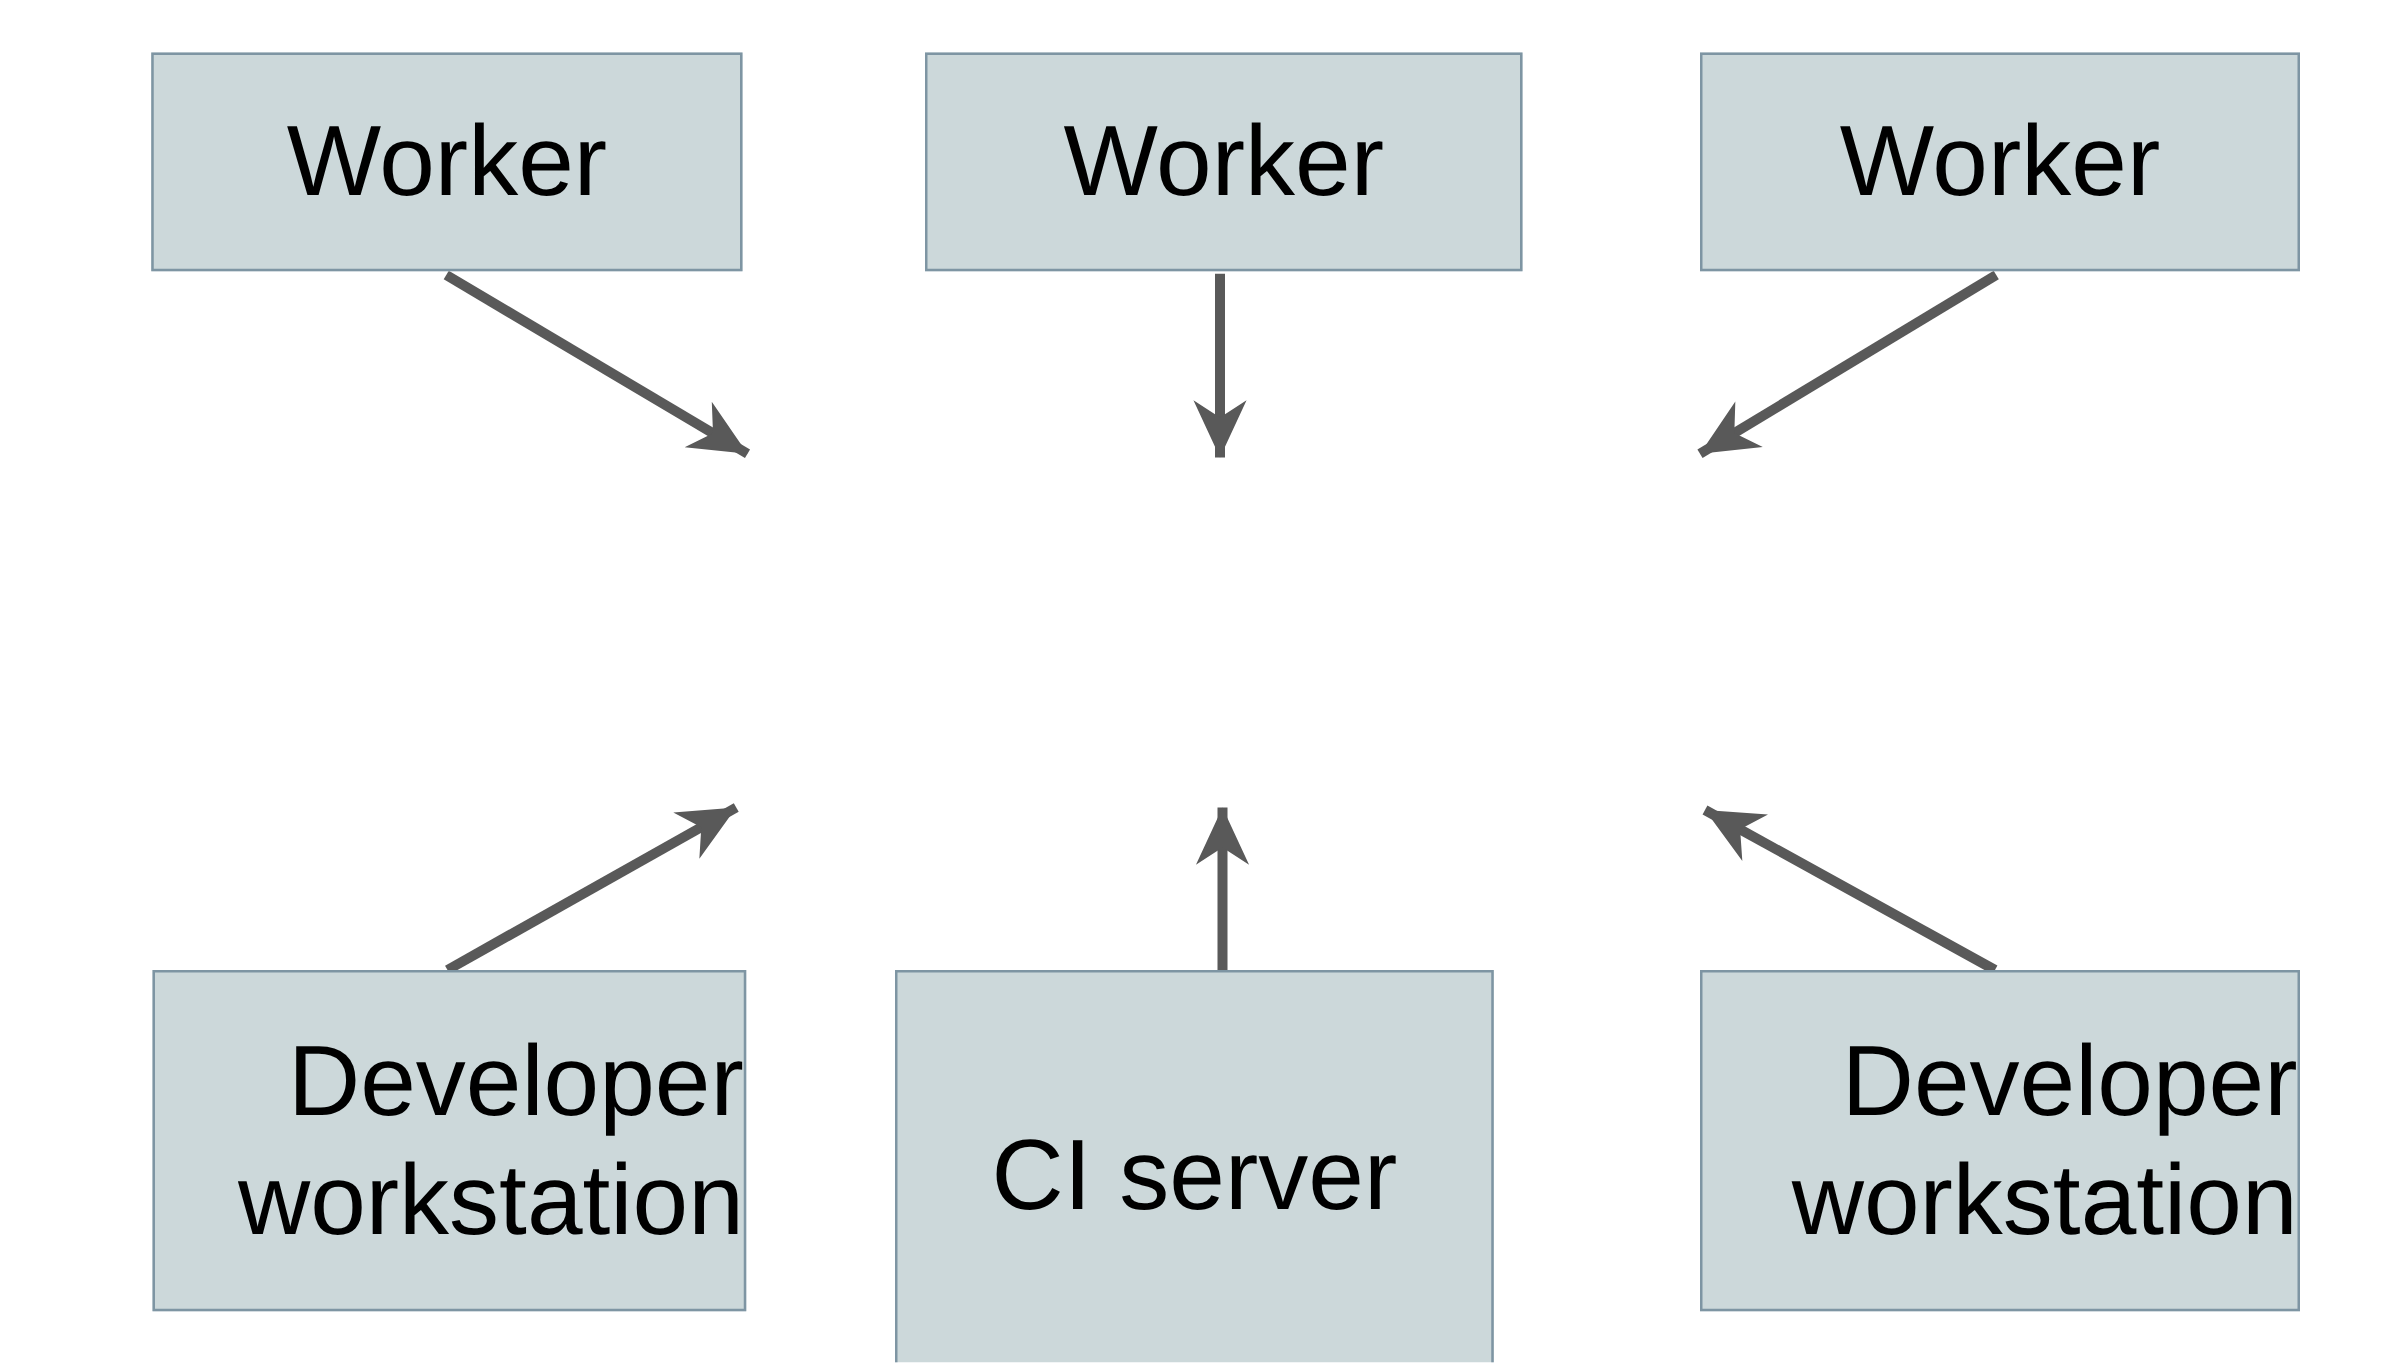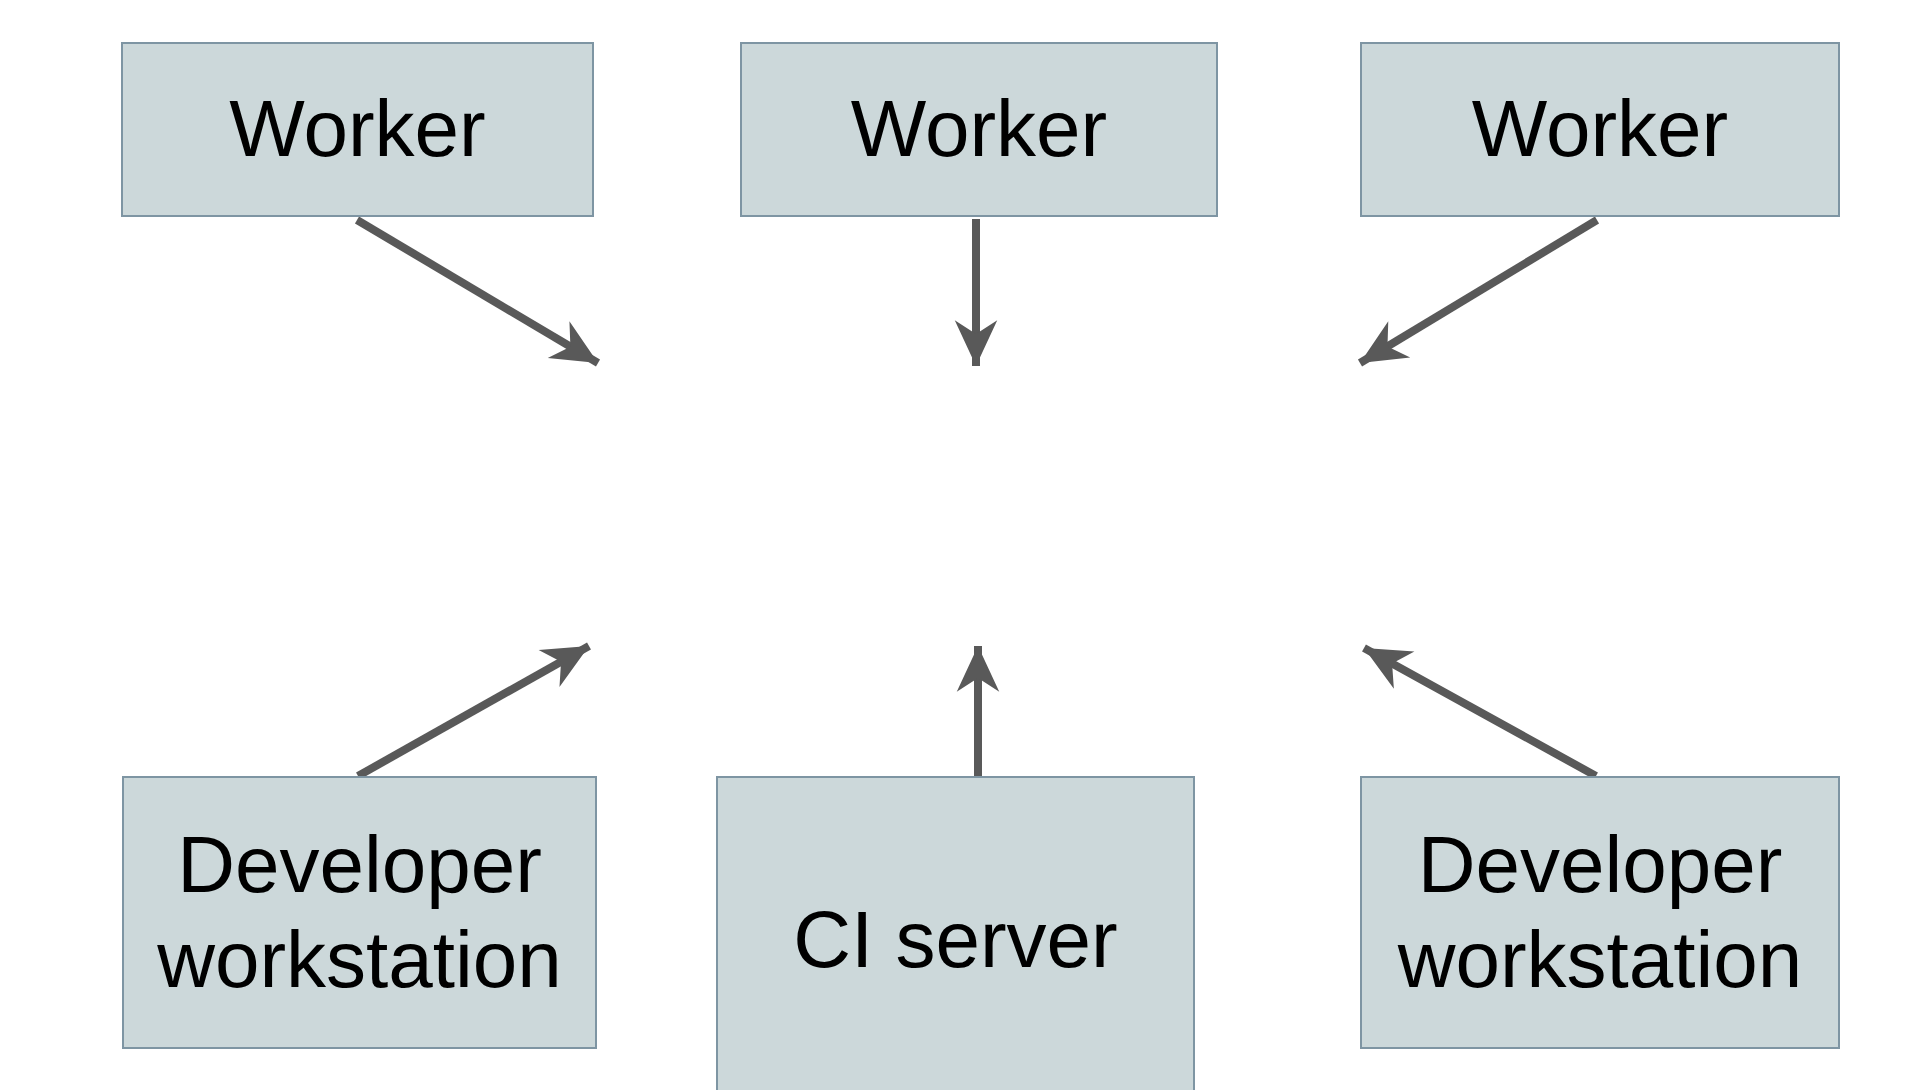--- a/index.html
+++ b/index.html
@@ -18,21 +18,21 @@
     pointer-events: none;
   }
   .node {
     position: absolute;
     background: #ccd8da;
     border: 2px solid #7e95a3;
     box-sizing: border-box;
     display: flex;
     align-items: center;
     justify-content: center;
-    text-align: center;
+    text-align: right;
   }
   .node .label {
     font-size: 80px;
     line-height: 1.18;
     color: #000000;
     letter-spacing: 0px;
     white-space: pre-line;
   }
   
   .n-worker-1 { left: 121px;  top: 42px;  width: 473px; height: 175px; }

